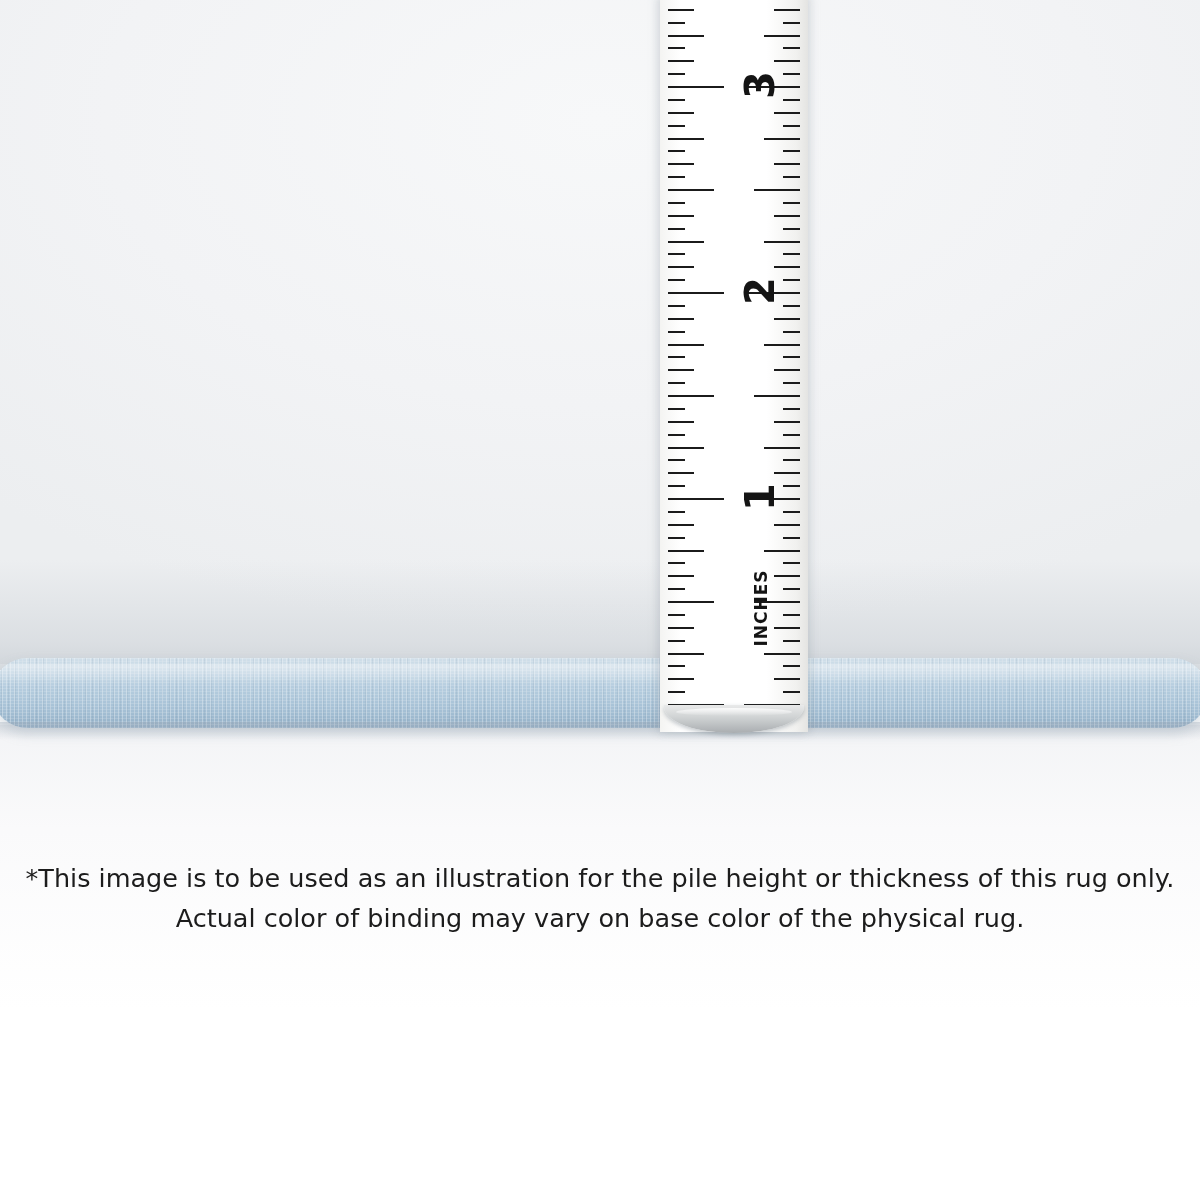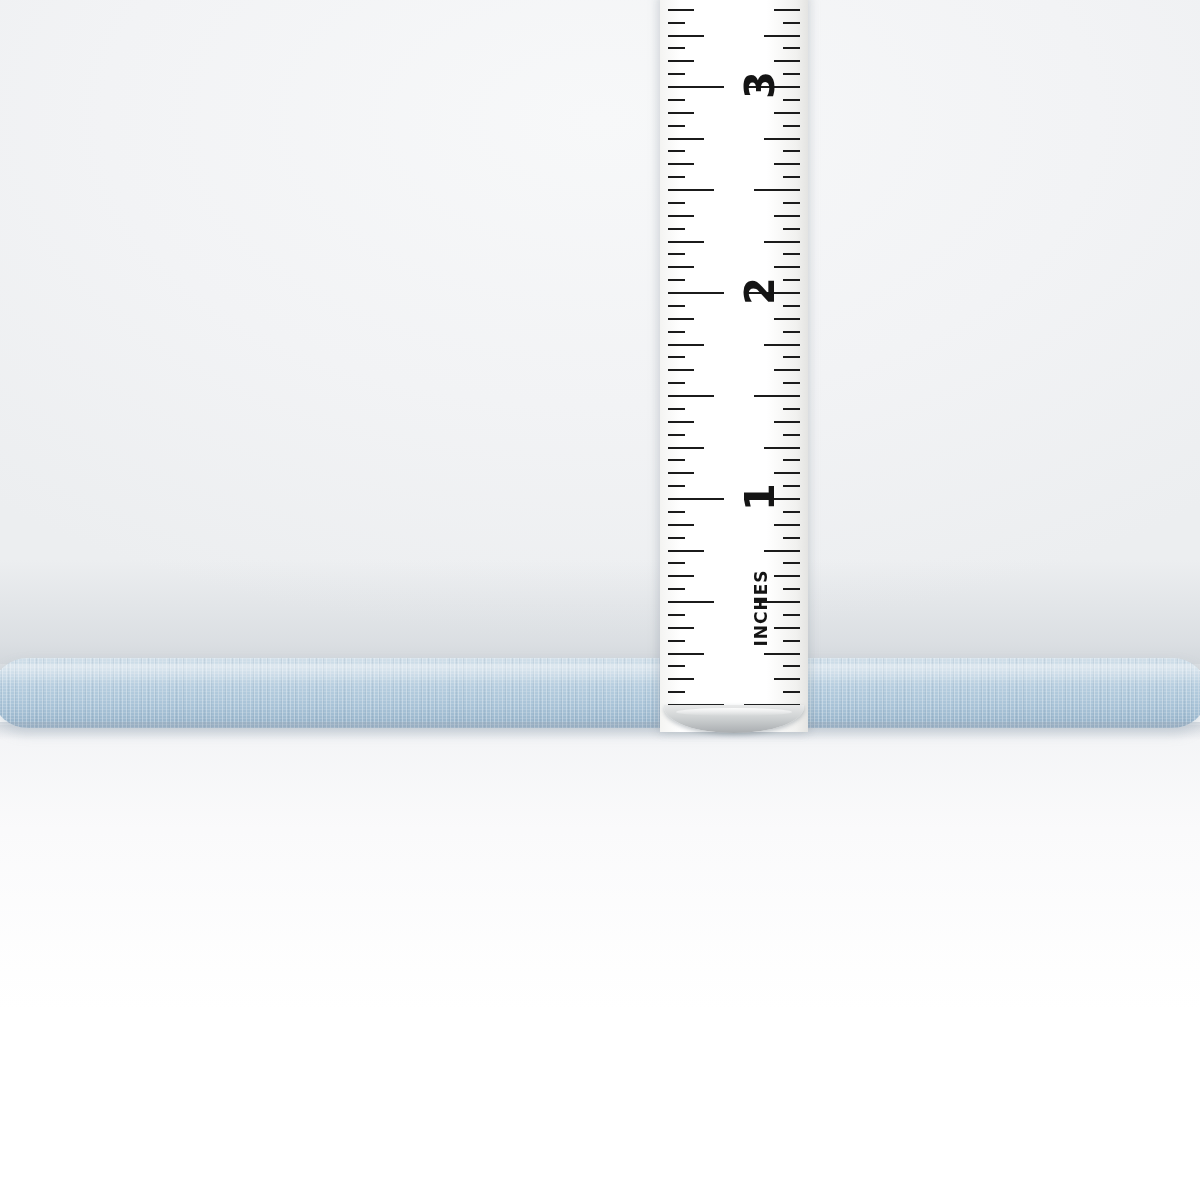--- a/index.html
+++ b/index.html
@@ -310,14 +310,18 @@
         <div class="tick right" style="top: 12.75px; width: 26px;"></div>
         <div class="num" style="top: 481px; left: 78px; width: 44px; text-align: center;">1</div>
         <div class="num" style="top: 275px; left: 78px; width: 44px; text-align: center;">2</div>
         <div class="num" style="top: 69px; left: 78px; width: 44px; text-align: center;">3</div>
         <div class="unit-label" style="top: 601.88px; left: 46px; width: 110px; text-align: center;">INCHES</div>
       </div>
   </div>
   <div class="tape-tip"></div>
   <div class="tape-tip-hi"></div>
 
+  <div class="caption">
+    <div>*This image is to be used as an illustration for the pile height or thickness of this rug only.</div>
+    <div>Actual color of binding may vary on base color of the physical rug.</div>
+  </div>
 
 </div>
 
 </body></html>

